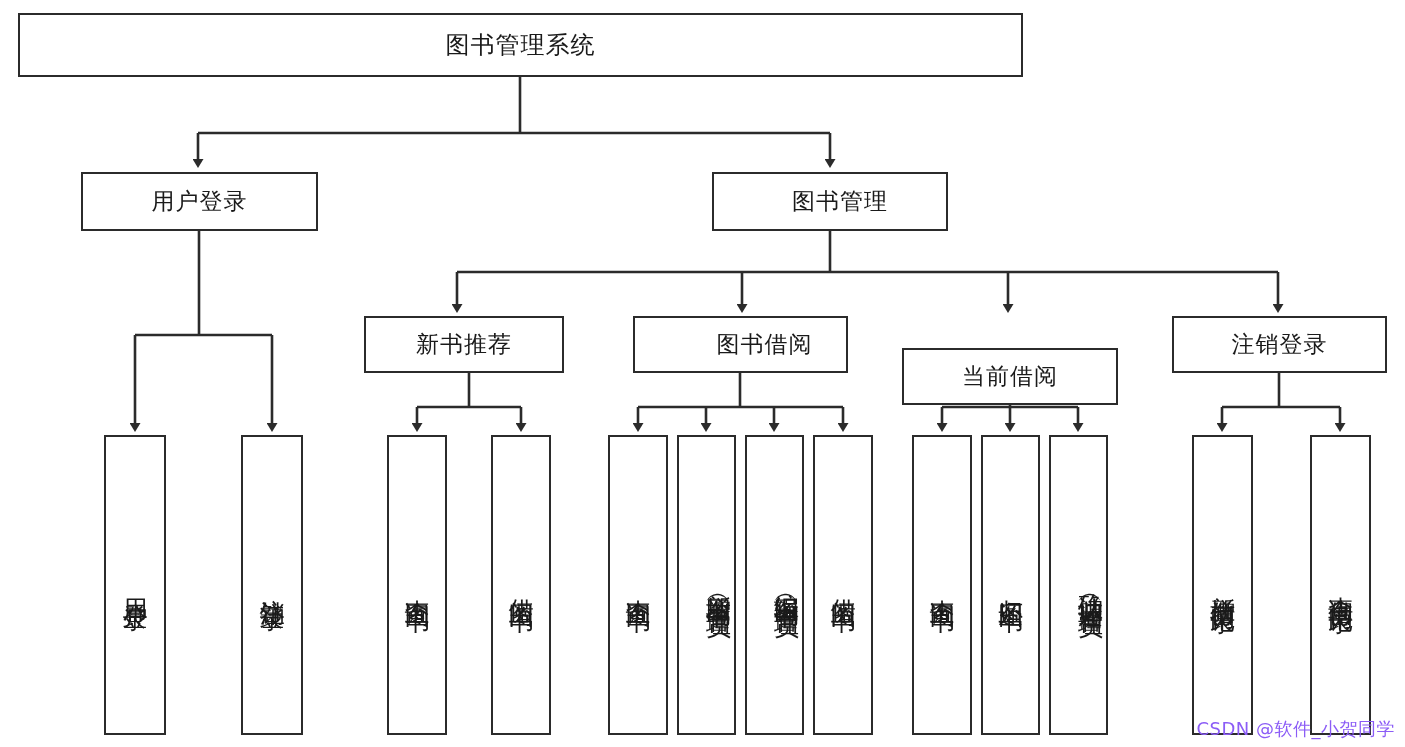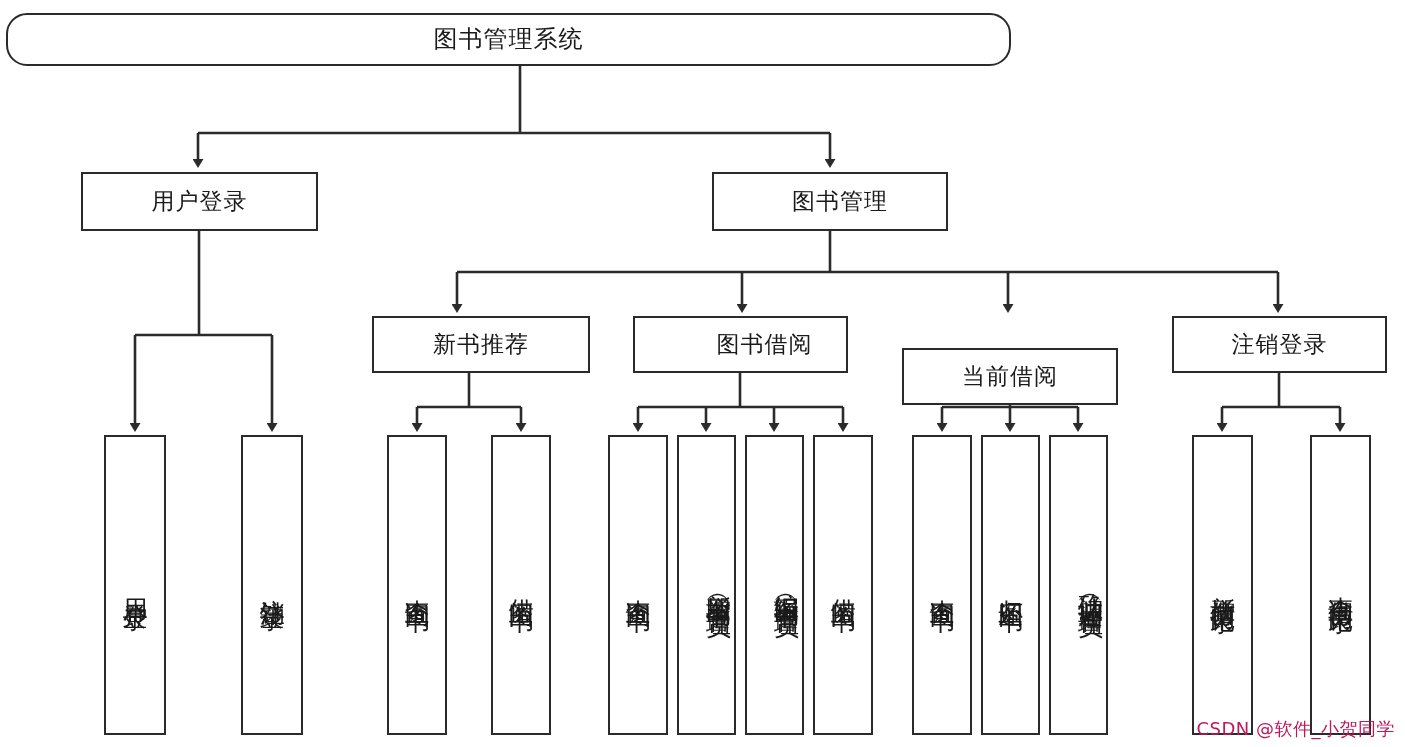--- a/index.html
+++ b/index.html
@@ -58,21 +58,21 @@
     top: 0;
     width: 1405px;
     height: 747px;
     pointer-events: none;
   }
   .watermark {
     position: absolute;
     right: 10px;
     bottom: 6px;
     font-size: 18px;
-    color: #be185d;
+    color: #8b5cf6;
     white-space: nowrap;
     letter-spacing: 0.5px;
   }
 </style>
 </head>
 <body>
 
 <div id="canvas">
 
   <svg class="links" viewBox="0 0 1405 747" xmlns="http://www.w3.org/2000/svg">
@@ -118,26 +118,26 @@
       <path d="M1010,407 L1010,424" marker-end="url(#arrow)"></path>
       <path d="M1078,407 L1078,424" marker-end="url(#arrow)"></path>
 
       <path d="M1279,373 L1279,407"></path>
       <path d="M1222,407 L1340,407"></path>
       <path d="M1222,407 L1222,424" marker-end="url(#arrow)"></path>
       <path d="M1340,407 L1340,424" marker-end="url(#arrow)"></path>
     </g>
   </svg>
 
-  <div class="node node-h node-root" style="left:6px; top:13px; width:1005px; height:53px;border-radius:21px;">图书管理系统</div>
+  <div class="node node-h node-root" style="left:18px; top:13px; width:1005px; height:64px;">图书管理系统</div>
 
   <div class="node node-h" style="left:81px; top:172px; width:237px; height:59px;">用户登录</div>
   <div class="node node-h" style="left:712px; top:172px; width:236px; height:59px;padding-left:20px;">图书管理</div>
 
-  <div class="node node-h" style="left:372px; top:316px; width:218px; height:57px;">新书推荐</div>
+  <div class="node node-h" style="left:364px; top:316px; width:200px; height:57px;">新书推荐</div>
   <div class="node node-h" style="left:633px; top:316px; width:215px; height:57px;padding-left:48px;">图书借阅</div>
   <div class="node node-h" style="left:902px; top:316px; width:216px; height:57px;margin-top:32px;">当前借阅</div>
   <div class="node node-h" style="left:1172px; top:316px; width:215px; height:57px;">注销登录</div>
 
   <div class="node node-v center" style="left:104px; top:435px; width:62px; height:300px;">用户登录</div>
   <div class="node node-v center" style="left:241px; top:435px; width:62px; height:300px;">注销登录</div>
 
   <div class="node node-v center" style="left:387px; top:435px; width:60px; height:300px;">查询图书</div>
   <div class="node node-v center" style="left:491px; top:435px; width:60px; height:300px;">借阅图书</div>
 

